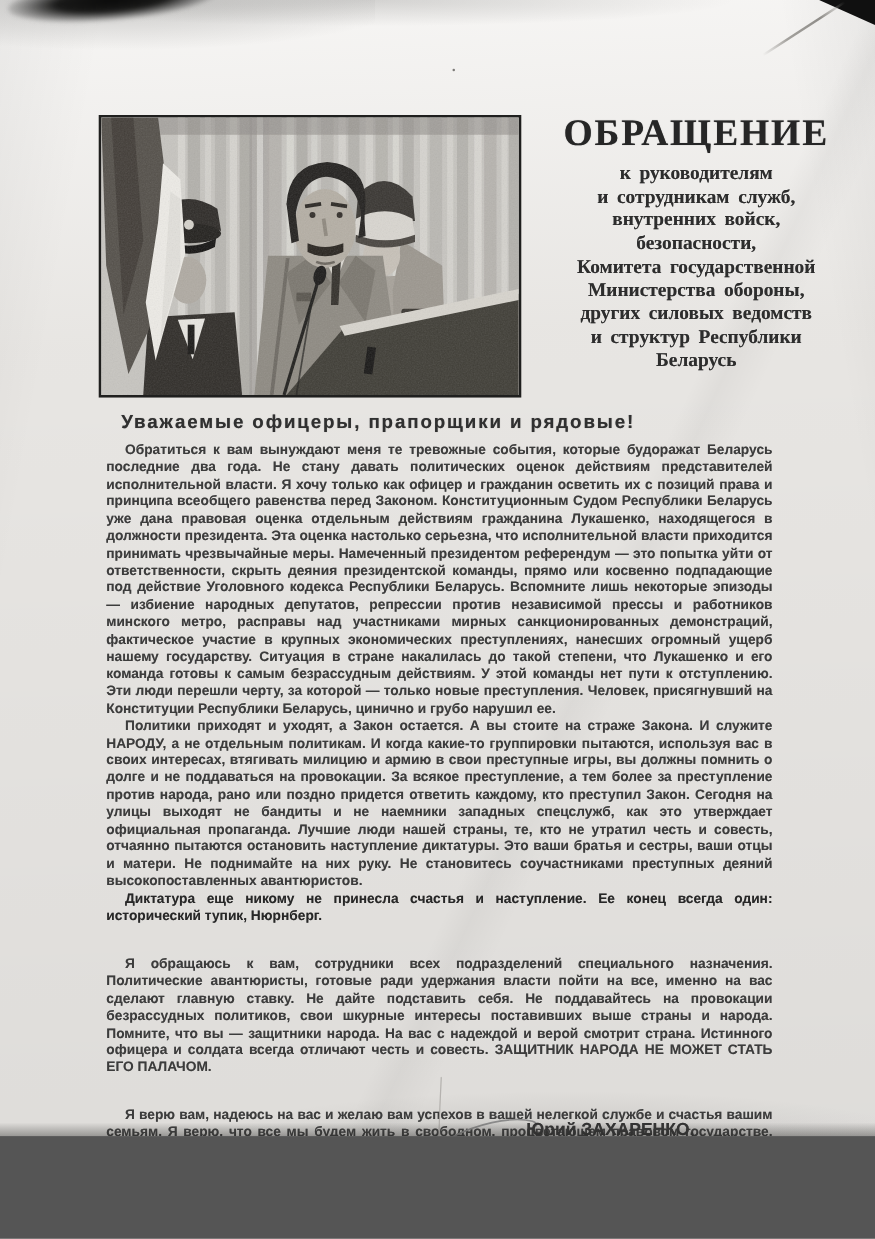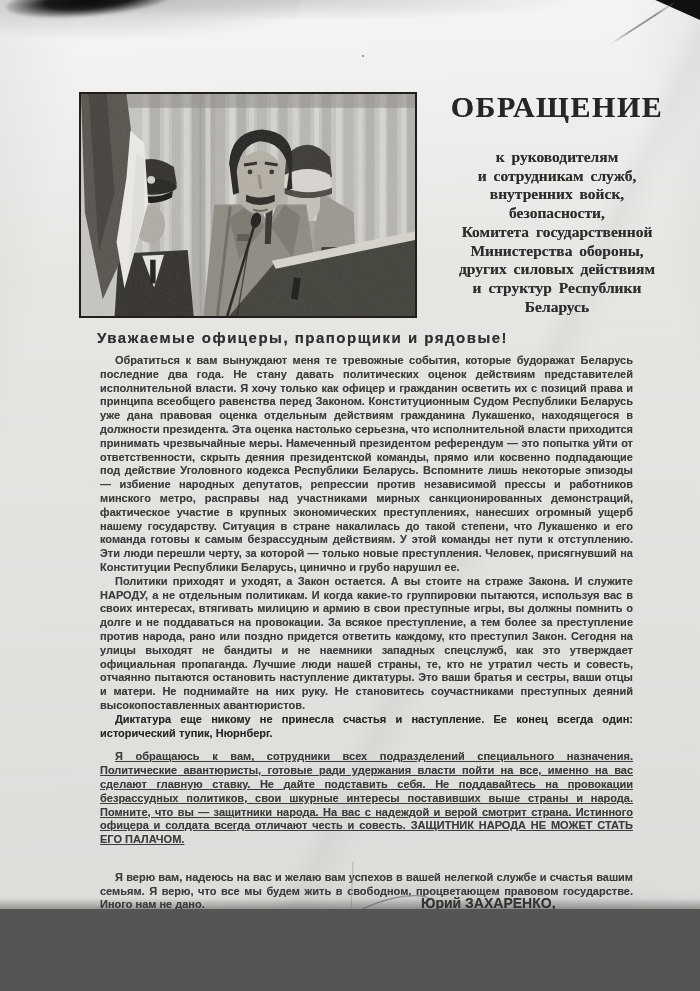--- a/index.html
+++ b/index.html
@@ -30,33 +30,33 @@
   .speck{position:absolute;width:3px;height:2px;background:#7d7b78;border-radius:50%;}
 
   .photo-frame{position:absolute;left:79px;top:92px;width:338px;height:226px;
     border:2px solid #1f1f1e; box-sizing:border-box; background:#c7c5c0;}
   .photo-frame svg{display:block;width:100%;height:100%;}
 
   .masthead{position:absolute;left:418px;top:86px;width:278px;text-align:center;
     font-family:"Liberation Serif", serif;font-weight:bold;color:#262626;}
   .doc-title{font-size:30px;letter-spacing:1.5px;line-height:42px;
     text-shadow:0 0 0.6px rgba(40,40,40,0.6);}
-  .address{margin-top:20px;font-size:15.5px;line-height:18.7px;word-spacing:3px;color:#2d2d2d;
+  .address{margin-top:2px;font-size:15.5px;line-height:18.7px;word-spacing:3px;color:#2d2d2d;
     text-shadow:0 0 0.5px rgba(45,45,45,0.55);}
 
   .salutation{position:absolute;left:97px;top:329px;width:540px;margin:0;
     font-size:15px;font-weight:bold;letter-spacing:1.5px;color:#303030;white-space:nowrap;
     text-shadow:0 0 0.6px rgba(48,48,48,0.6);}
 
-  .body-text{position:absolute;left:100px;top:354px;width:533px;
+  .body-text{position:absolute;left:85px;top:354px;width:533px;
     font-size:11px;line-height:13.8px;font-weight:bold;color:#3c3c3c;
     text-align:justify;text-shadow:0 0 0.5px rgba(70,70,70,0.45);}
   .body-text p{margin:0;text-indent:15px;}
   .body-text p.strong{color:#272727;}
-  .body-text p.gap{margin-top:10px;text-decoration:underline;}
+  .body-text p.gap{margin-top:25px;}
   .body-text p.gap2{margin-top:24px;}
 
   .signature-svg{position:absolute;left:180px;top:856px;width:480px;height:132px;}
 
   .sig-block{position:absolute;left:421px;top:896px;color:#333;
     text-shadow:0 0 0.5px rgba(55,55,55,0.5);}
   .sig-name{font-size:14px;font-weight:bold;line-height:15px;}
   .sig-role{font-size:12.3px;font-weight:bold;line-height:14.5px;color:#3a3a3a;}
 </style>
 </head>
@@ -180,21 +180,21 @@
 
   <div class="masthead">
     <div class="doc-title">ОБРАЩЕНИЕ</div>
     <div class="address">
       <div>к руководителям</div>
       <div>и сотрудникам служб,</div>
       <div>внутренних войск,</div>
       <div>безопасности,</div>
       <div>Комитета государственной</div>
       <div>Министерства обороны,</div>
-      <div>других силовых действиям</div>
+      <div>других силовых ведомств</div>
       <div>и структур Республики</div>
       <div>Беларусь</div>
     </div>
   </div>
 
   <h1 class="salutation">Уважаемые офицеры, прапорщики и рядовые!</h1>
 
   <div class="body-text">
     <p class="para">Обратиться к вам вынуждают меня те тревожные события, которые будоражат Беларусь последние два года. Не стану давать политических оценок действиям представителей исполнительной власти. Я хочу только как офицер и гражданин осветить их с позиций права и принципа всеобщего равенства перед Законом. Конституционным Судом Республики Беларусь уже дана правовая оценка отдельным действиям гражданина Лукашенко, находящегося в должности президента. Эта оценка настолько серьезна, что исполнительной власти приходится принимать чрезвычайные меры. Намеченный президентом референдум — это попытка уйти от ответственности, скрыть деяния президентской команды, прямо или косвенно подпадающие под действие Уголовного кодекса Республики Беларусь. Вспомните лишь некоторые эпизоды — избиение народных депутатов, репрессии против независимой прессы и работников минского метро, расправы над участниками мирных санкционированных демонстраций, фактическое участие в крупных экономических преступлениях, нанесших огромный ущерб нашему государству. Ситуация в стране накалилась до такой степени, что Лукашенко и его команда готовы к самым безрассудным действиям. У этой команды нет пути к отступлению. Эти люди перешли черту, за которой — только новые преступления. Человек, присягнувший на Конституции Республики Беларусь, цинично и грубо нарушил ее.</p>
     <p class="para">Политики приходят и уходят, а Закон остается. А вы стоите на страже Закона. И служите НАРОДУ, а не отдельным политикам. И когда какие-то группировки пытаются, используя вас в своих интересах, втягивать милицию и армию в свои преступные игры, вы должны помнить о долге и не поддаваться на провокации. За всякое преступление, а тем более за преступление против народа, рано или поздно придется ответить каждому, кто преступил Закон. Сегодня на улицы выходят не бандиты и не наемники западных спецслужб, как это утверждает официальная пропаганда. Лучшие люди нашей страны, те, кто не утратил честь и совесть, отчаянно пытаются остановить наступление диктатуры. Это ваши братья и сестры, ваши отцы и матери. Не поднимайте на них руку. Не становитесь соучастниками преступных деяний высокопоставленных авантюристов.</p>

